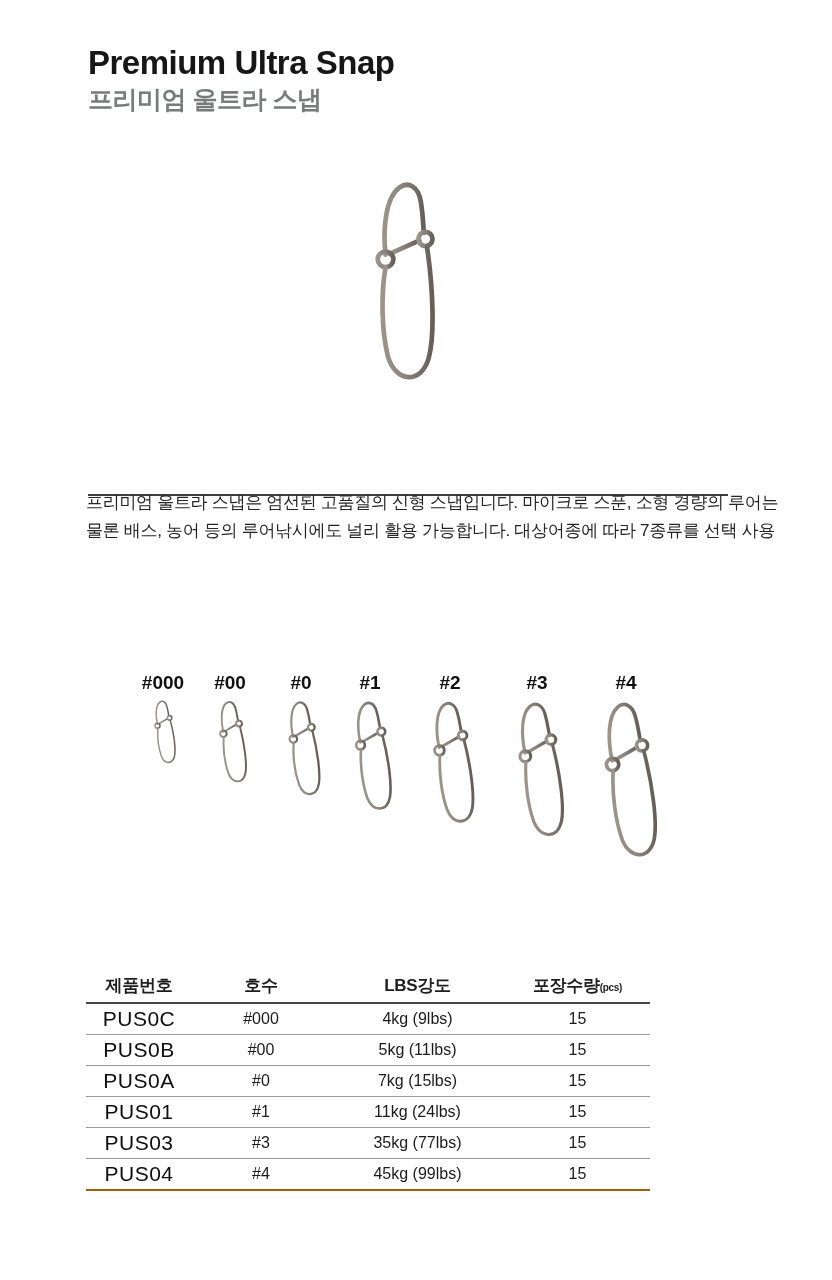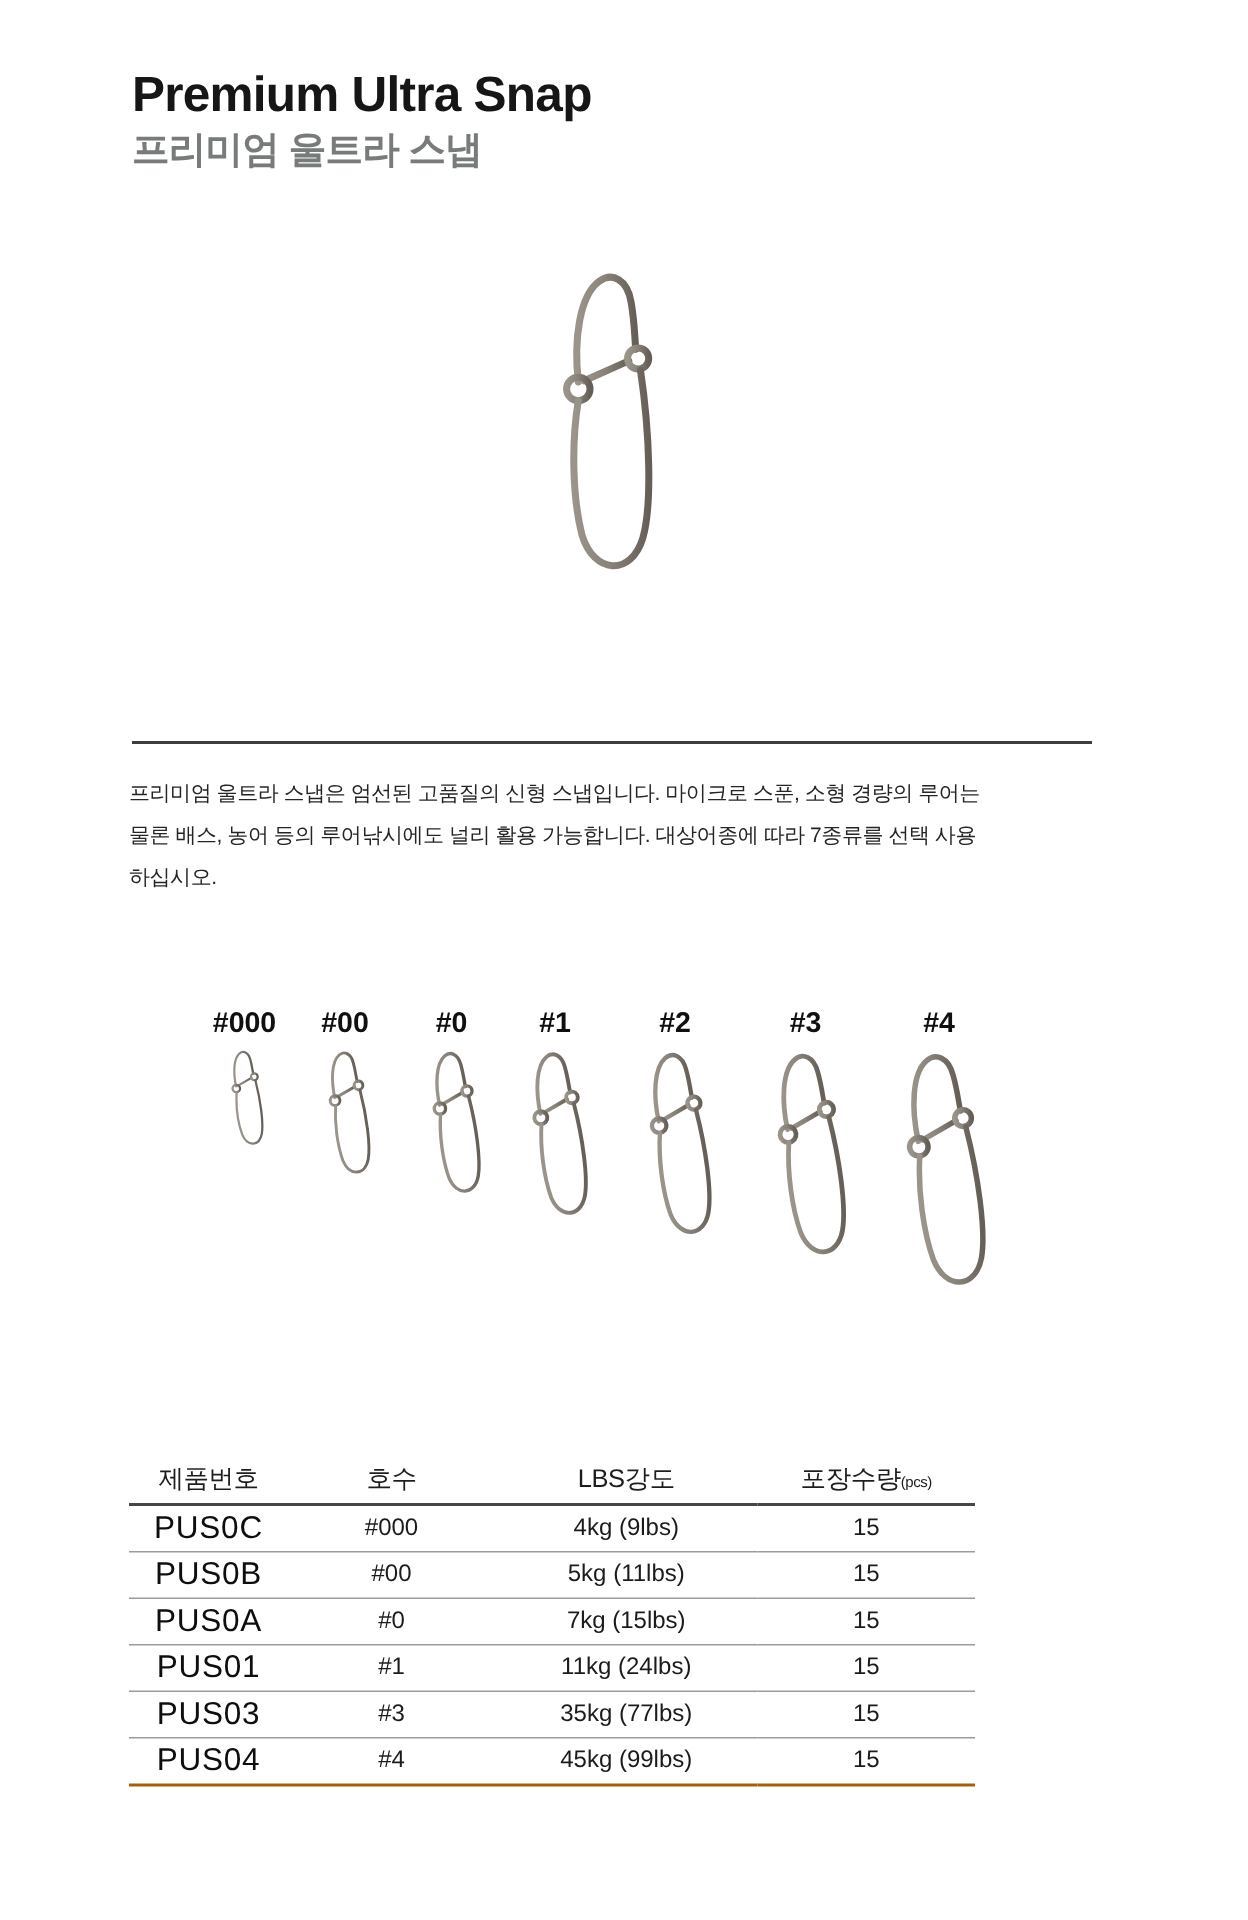--- a/index.html
+++ b/index.html
@@ -13,36 +13,36 @@
   }
   .subtitle {
     position:absolute; left:88px; top:55px;
     font-size:25px; font-weight:bold; color:#777c7a; letter-spacing:-0.5px;text-align:right;
   }
   .hero-snap { position:absolute; left:362px; top:150px; }
   .divider {
     position:absolute; left:88px; top:466px; width:640px; height:2px; background:#3e3e3e;
   }
   .description {
-    position:absolute; left:86px; top:486px; width:700px;
-    font-size:14px; line-height:28px; color:#242424; letter-spacing:-0.3px;
+    position:absolute; left:86px; top:461px; width:700px;
+    font-size:17px; line-height:28px; color:#242424; letter-spacing:-0.3px;
   }
   .size-figure { position:absolute; top:644px; width:90px; text-align:center; }
   .size-label { font-size:19px; font-weight:bold; color:#101010; height:24px; letter-spacing:0; }
   .snap-icon { margin-top:3px; transform:rotate(-6deg); transform-origin:50% 10%; }
   .fig-0 { left:118px; } .fig-1 { left:185px; } .fig-2 { left:256px; }
   .fig-3 { left:325px; } .fig-4 { left:405px; } .fig-5 { left:492px; }
   .fig-6 { left:581px; }
 
   table.spec {
     position:absolute; left:86px; top:941px; width:564px;
     border-collapse:collapse; table-layout:fixed;
   }
   table.spec th {
-    font-weight:normal; font-size:17px; color:#1d1d1d; height:33px;
+    font-weight:bold; font-size:17px; color:#1d1d1d; height:33px;
     text-align:center; vertical-align:middle; padding:0;
     border-bottom:2px solid #464646; letter-spacing:-0.3px;
   }
   table.spec td {
     height:30px; text-align:center; vertical-align:middle; padding:0;
     font-size:16px; color:#1b1b1b; border-bottom:1px solid #9b9b9b;
   }
   table.spec td.product { font-weight:normal; font-size:21px; color:#0e0e0e; letter-spacing:0.5px; }
   table.spec tr.last td { border-bottom:2px solid #a16207; }
   .qty-unit { font-size:10px; }
@@ -76,21 +76,20 @@
   <div class="subtitle">프리미엄 울트라 스냅</div>
 
   <svg class="hero-snap" width="94" height="219" viewBox="0 0 120 280">
     <use href="#snap-shape"></use>
   </svg>
 
   <div class="divider"></div>
   <div class="description">
     <div>프리미엄 울트라 스냅은 엄선된 고품질의 신형 스냅입니다. 마이크로 스푼, 소형 경량의 루어는</div>
     <div>물론 배스, 농어 등의 루어낚시에도 널리 활용 가능합니다. 대상어종에 따라 7종류를 선택 사용</div>
-    <div>하십시오.</div>
   </div>
 
   <div class="size-figure fig-0">
     <div class="size-label">#000</div>
     <svg class="snap-icon" width="30" height="70" viewBox="0 0 120 280">
         <use href="#snap-shape"></use>
       </svg>
   </div>
   <div class="size-figure fig-1">
     <div class="size-label">#00</div>

